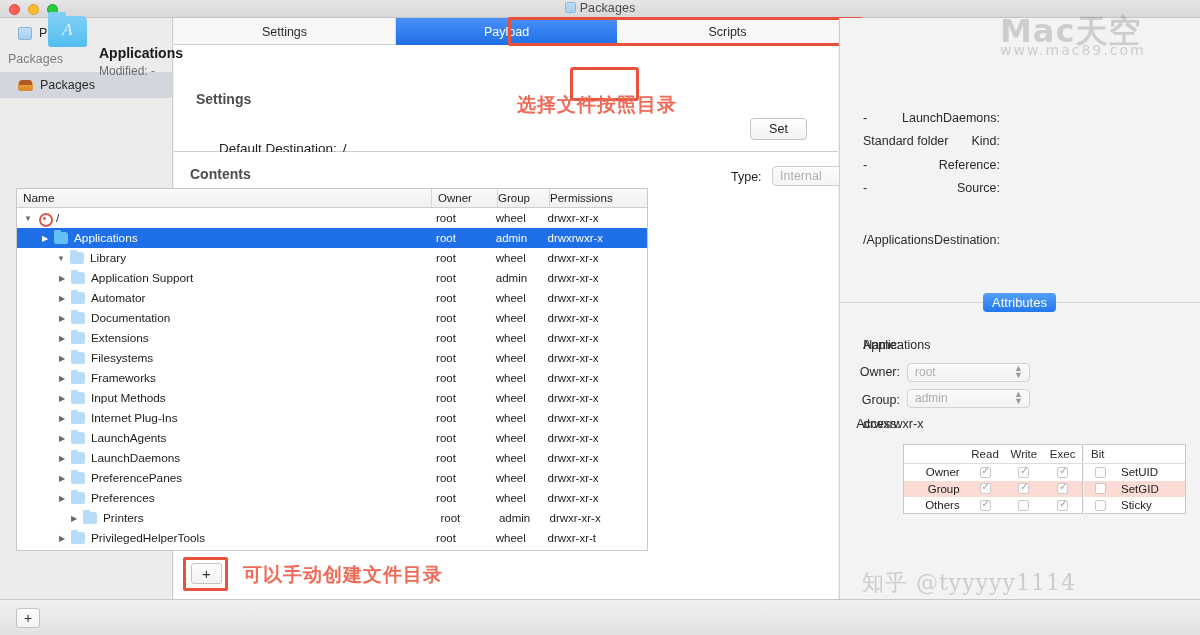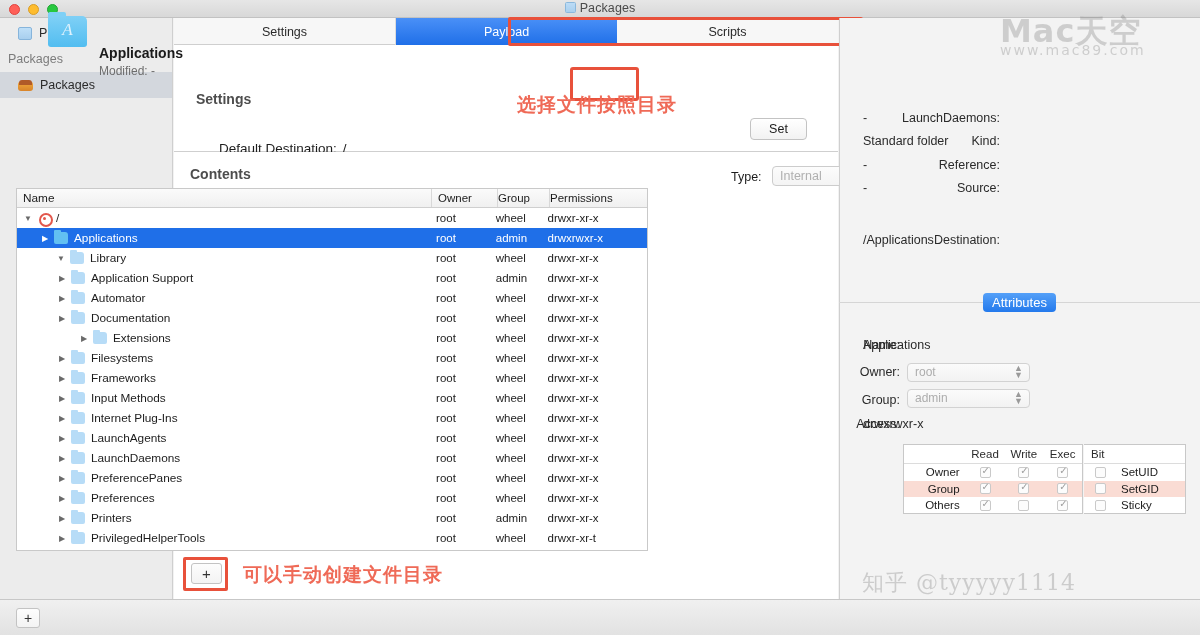--- a/index.html
+++ b/index.html
@@ -435,21 +435,21 @@
           <div class="c-name" style="padding-left: 38px;">
             <span class="tw closed"></span>
             <span class="fico"></span>
             <span>Documentation</span>
           </div>
           <div class="c-owner">root</div>
           <div class="c-group">wheel</div>
           <div class="c-perm">drwxr-xr-x</div>
         </div>
         <div class="trow">
-          <div class="c-name" style="padding-left: 60px;">
+          <div class="c-name" style="padding-left: 38px;">
             <span class="tw closed"></span>
             <span class="fico"></span>
             <span>Extensions</span>
           </div>
           <div class="c-owner">root</div>
           <div class="c-group">wheel</div>
           <div class="c-perm">drwxr-xr-x</div>
         </div>
         <div class="trow">
           <div class="c-name" style="padding-left: 38px;">
@@ -525,21 +525,21 @@
           <div class="c-name" style="padding-left: 38px;">
             <span class="tw closed"></span>
             <span class="fico"></span>
             <span>Preferences</span>
           </div>
           <div class="c-owner">root</div>
           <div class="c-group">wheel</div>
           <div class="c-perm">drwxr-xr-x</div>
         </div>
         <div class="trow">
-          <div class="c-name" style="padding-left: 38px;">
+          <div class="c-name" style="padding-left: 38px; margin-left: 12px;">
             <span class="tw closed"></span>
             <span class="fico"></span>
             <span>Printers</span>
           </div>
           <div class="c-owner">root</div>
           <div class="c-group">admin</div>
           <div class="c-perm">drwxr-xr-x</div>
         </div>
         <div class="trow">
           <div class="c-name" style="padding-left: 38px;">

